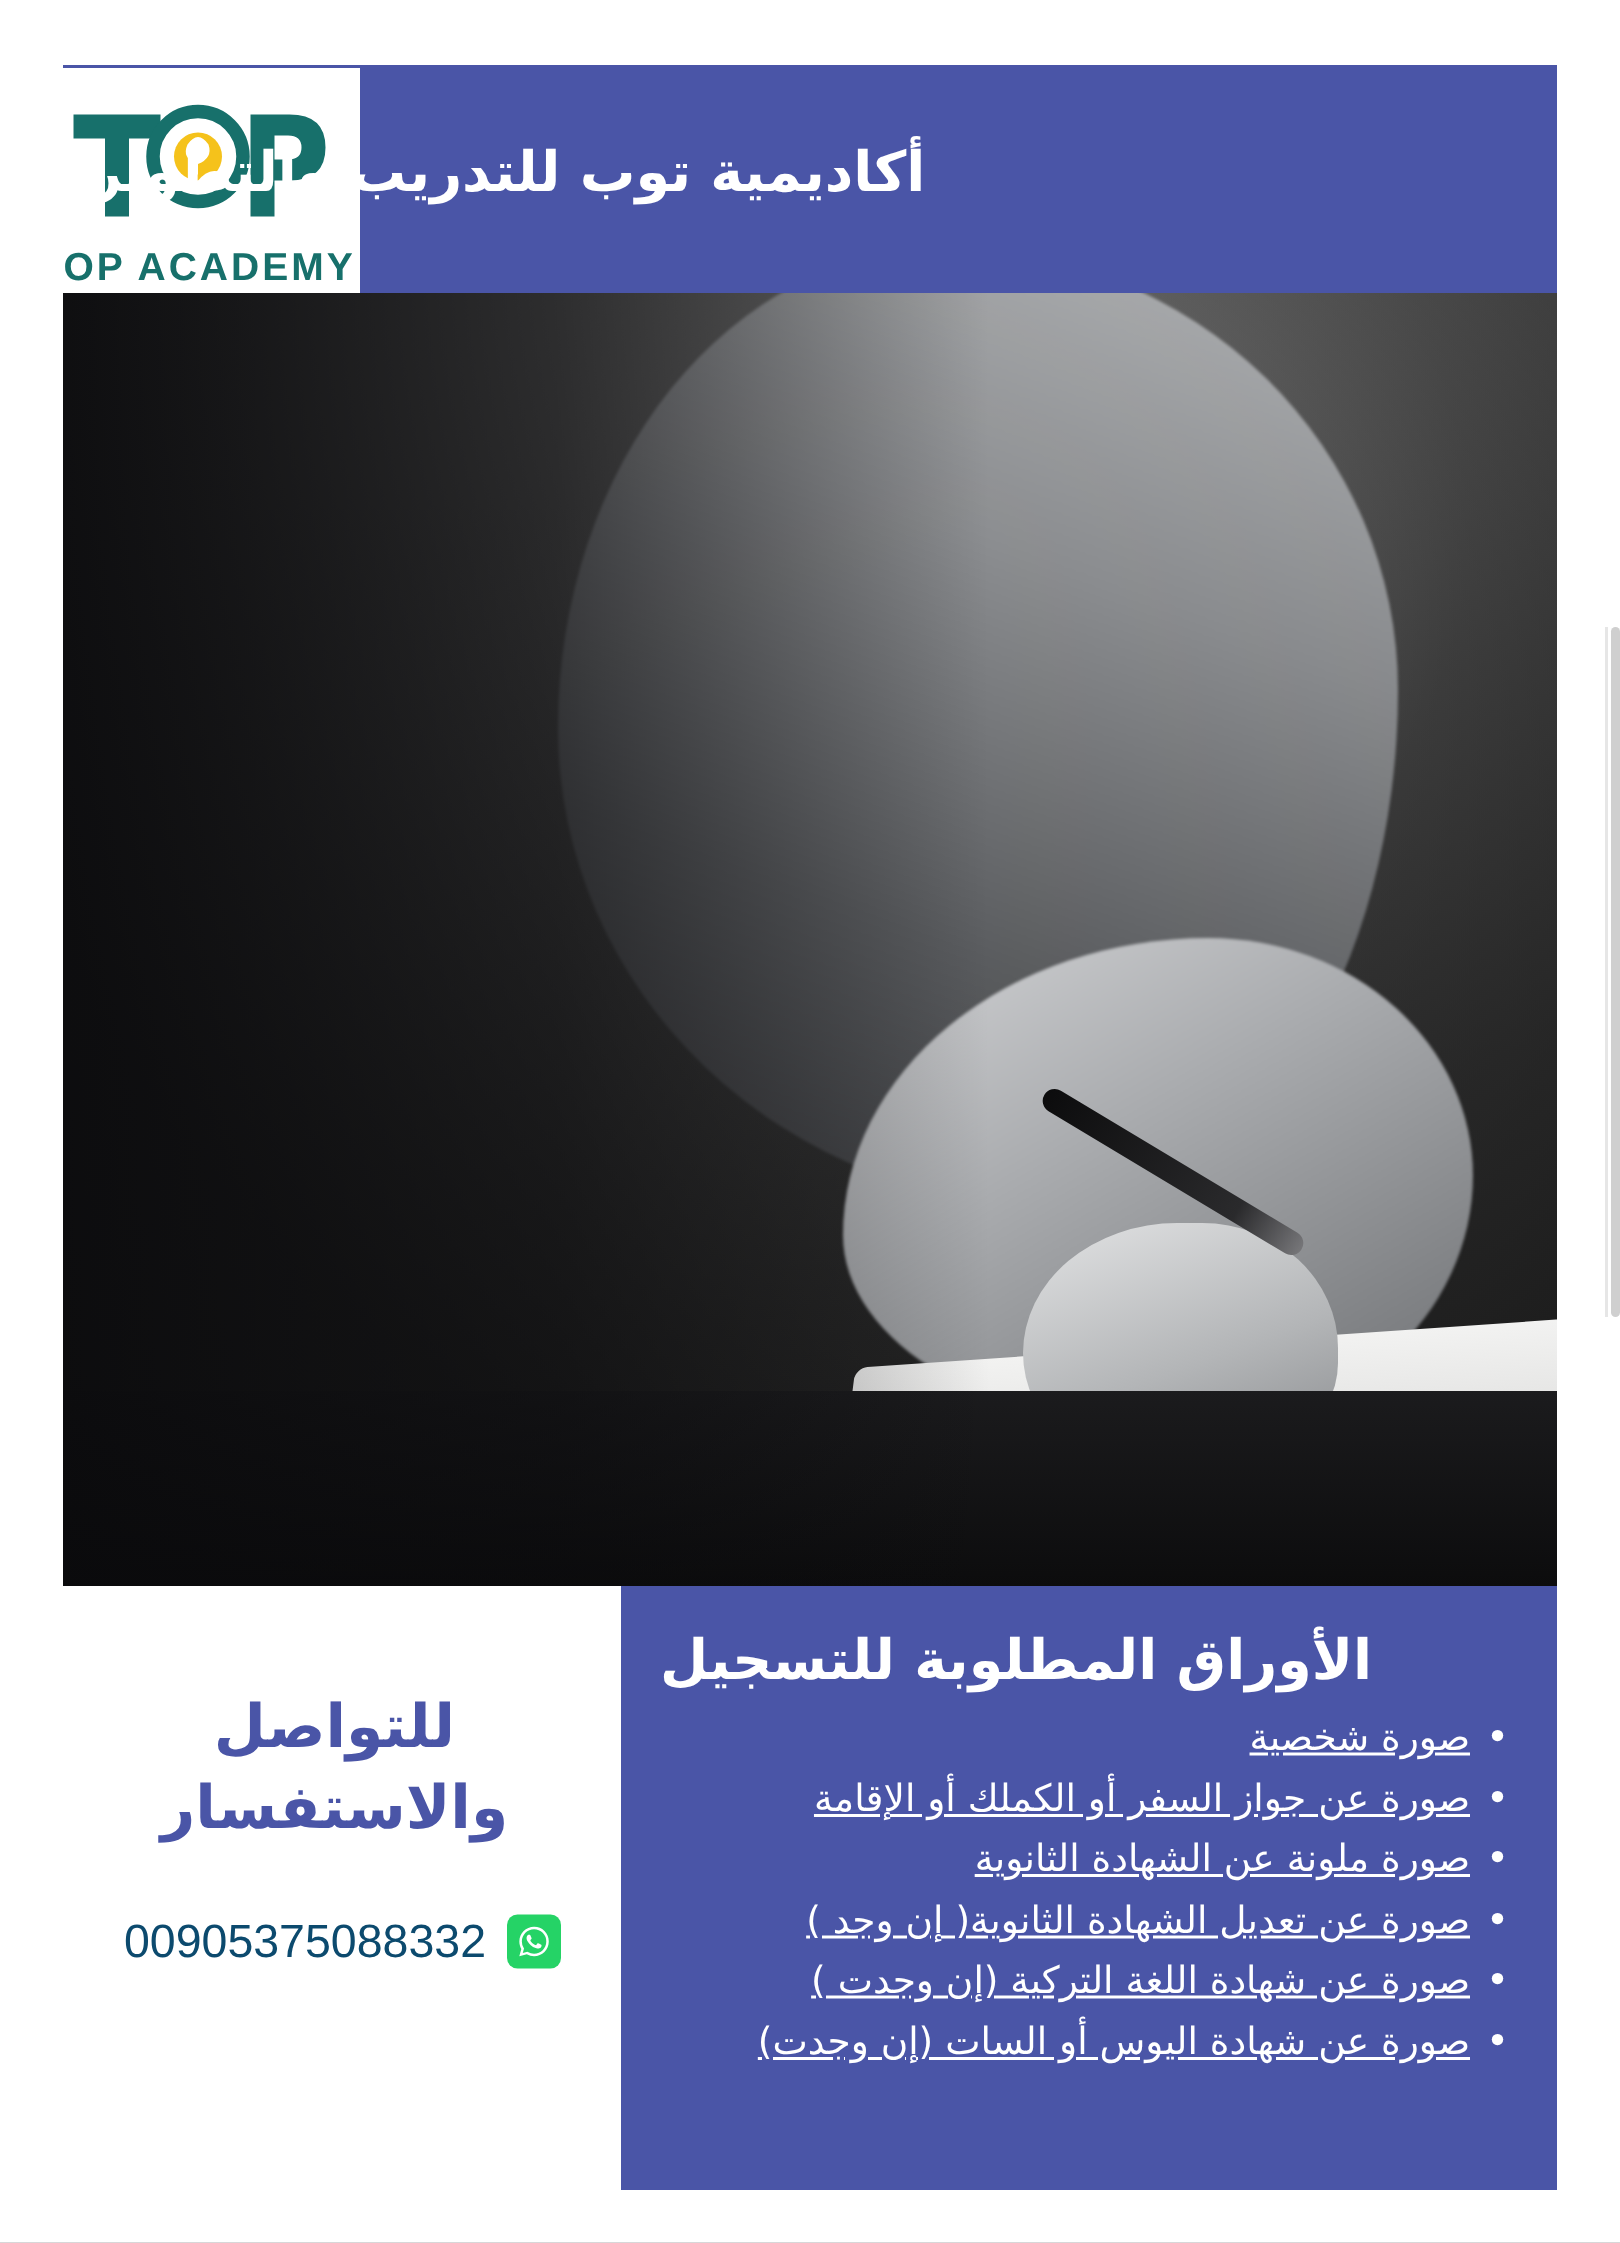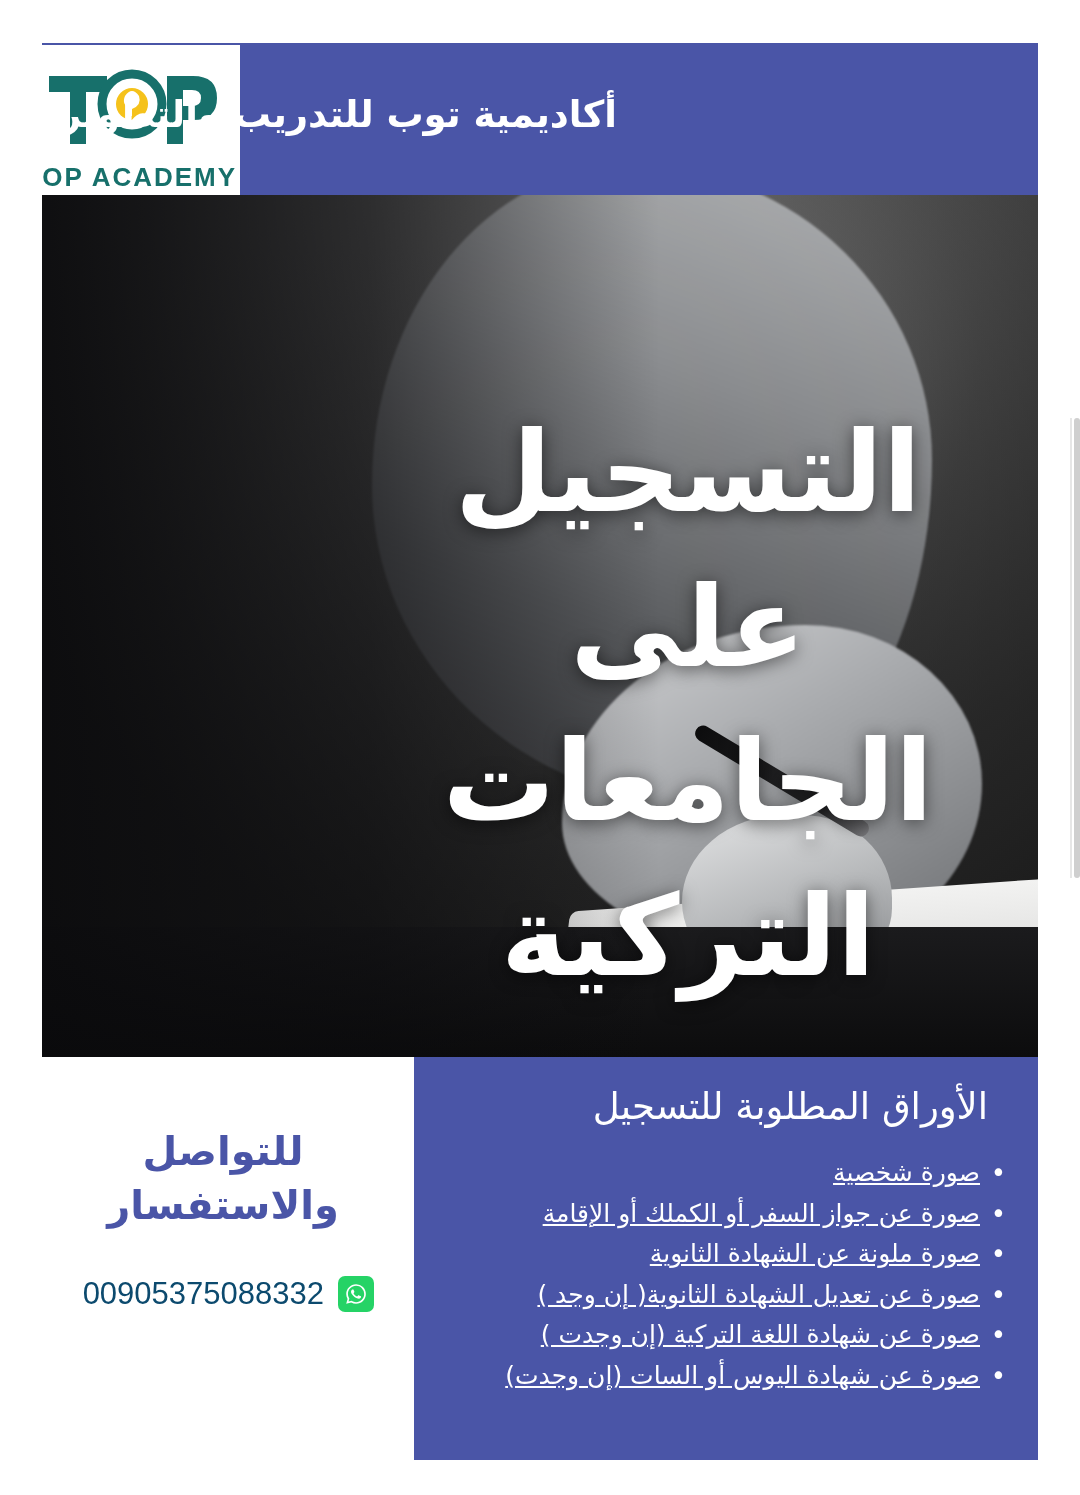--- a/index.html
+++ b/index.html
@@ -196,25 +196,25 @@
     height: 403px;
     background: #ffffff;
   }
   .docs-panel {
     width: 624px;
     background: #4a55a7;
     color: #ffffff;
     padding: 26px 30px 20px 26px;
   }
   .docs-title {
-    text-align: right;
+    text-align: left;
     font-size: 37px;
-    font-weight: normal;
+    font-weight: bold;
     line-height: 1.28;
-    margin-bottom: 23px;
+    margin-bottom: 8px;
     padding-right: 20px;
   }
   .docs-list { list-style: none; text-decoration: underline; }
   .docs-list li {
     position: relative;
     font-size: 25px;
     line-height: 1.62;
     text-align: right;
     padding-right: 28px;
     white-space: nowrap;
@@ -302,26 +302,20 @@
     <div class="hero">
       <div class="hero-photo"></div>
       <div class="hero-shape-torso"></div>
       <div class="hero-shape-arm"></div>
       <div class="hero-shape-notebook"></div>
       <div class="hero-shape-hand"></div>
       <div class="hero-shape-pen"></div>
       <div class="hero-shape-desk"></div>
       <div class="hero-vignette"></div>
 
-      <div class="hero-title">
-        <span>التسجيل</span>
-        <span>على</span>
-        <span>الجامعات</span>
-        <span>التركية</span>
-      </div>
     </div>
 
     <div class="bottom">
 
       <div class="docs-panel">
         <div class="docs-title">الأوراق المطلوبة للتسجيل</div>
         <ul class="docs-list">
           <li>صورة شخصية</li>
           <li>صورة عن جواز السفر أو الكملك أو الإقامة</li>
           <li>صورة ملونة عن الشهادة الثانوية</li>

